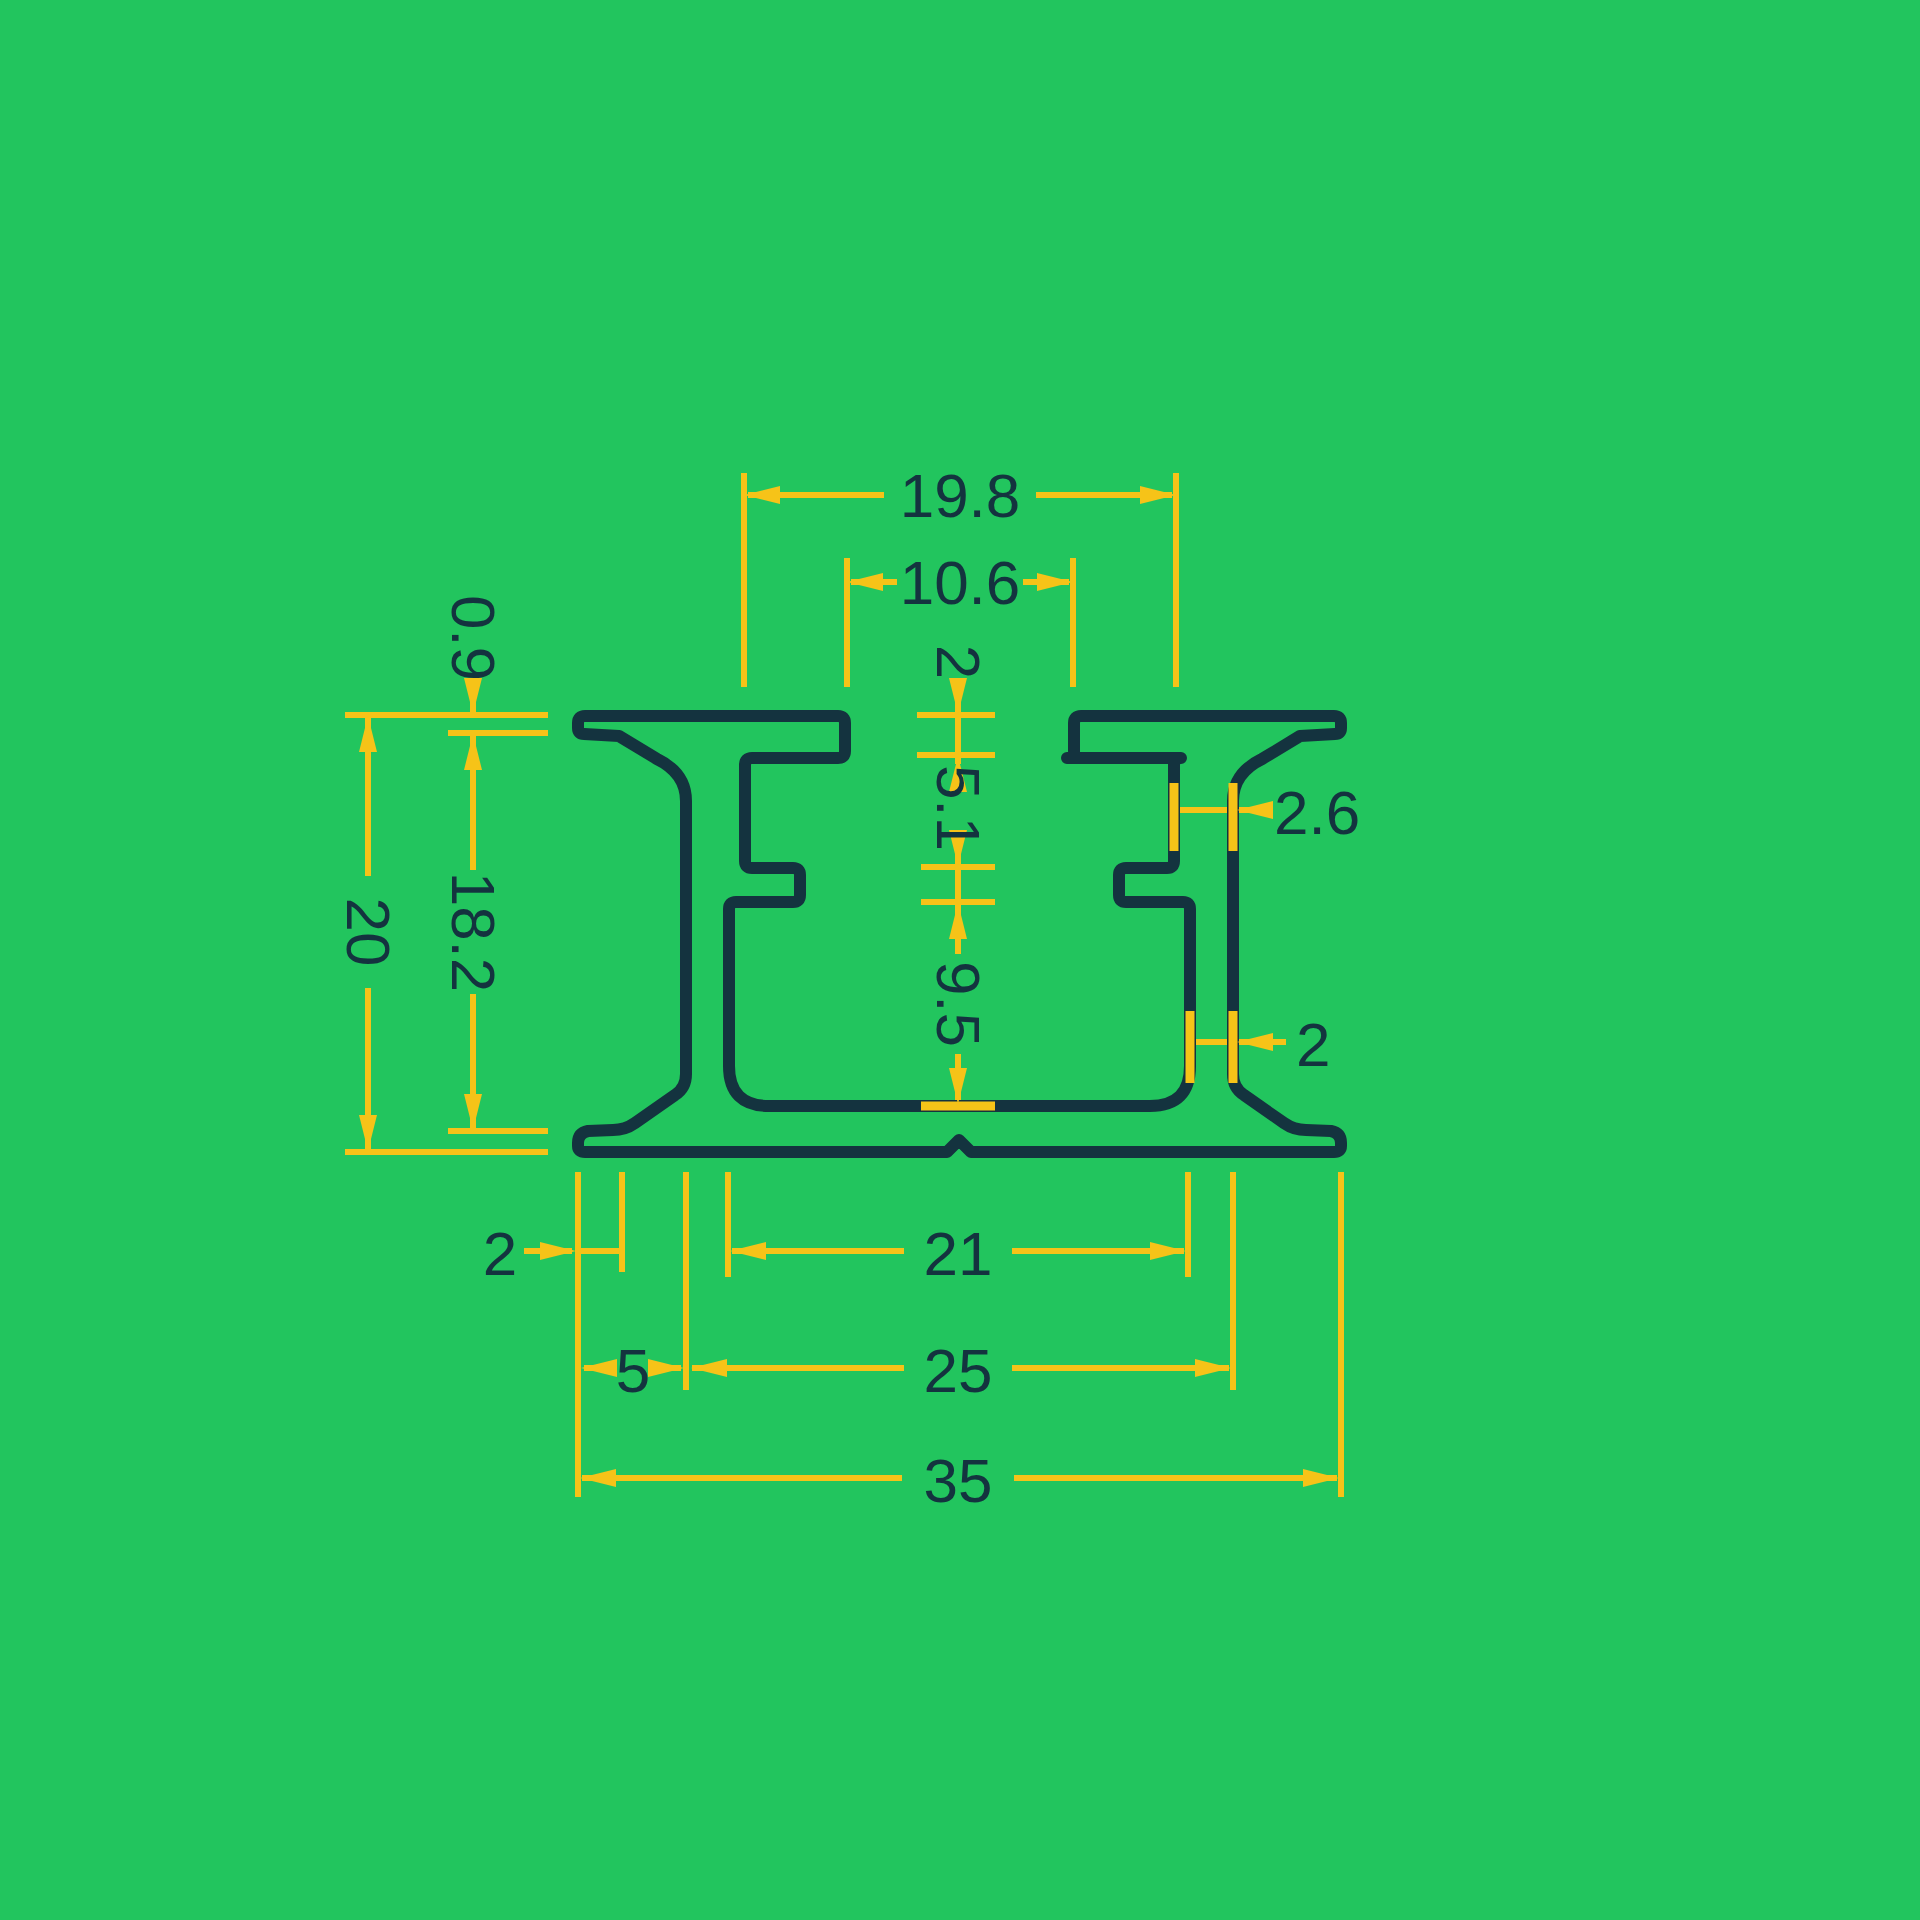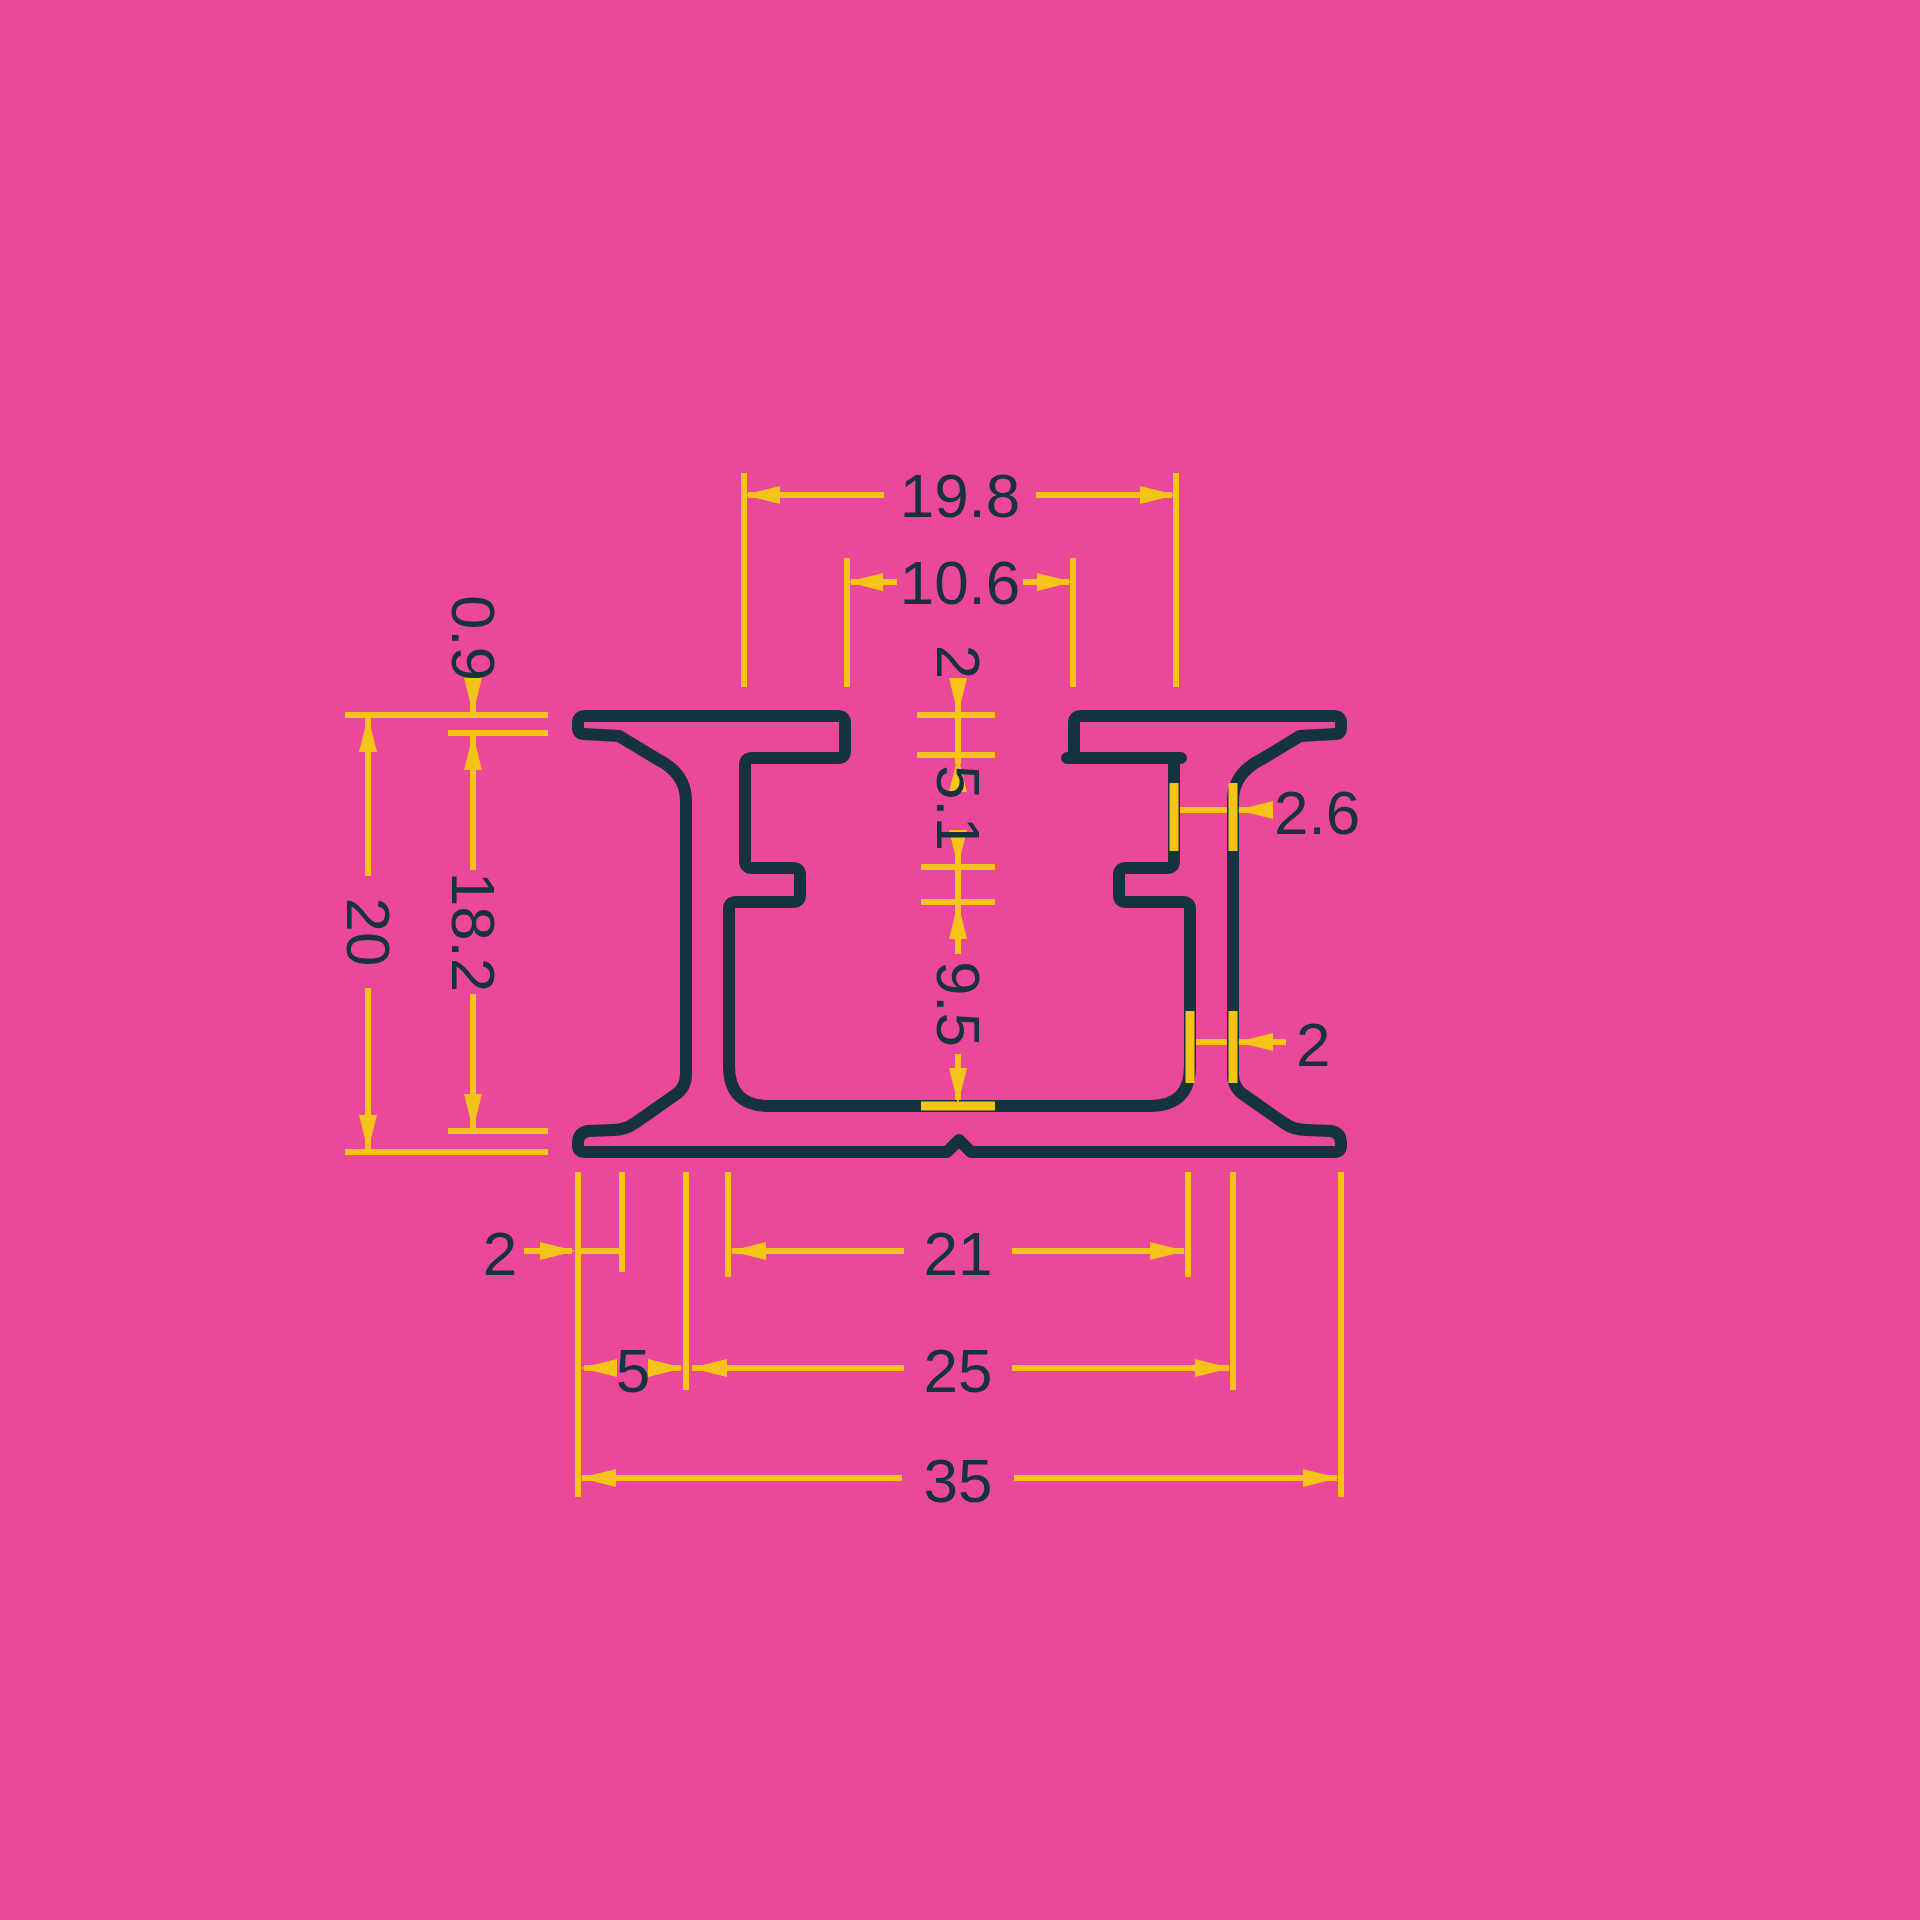--- a/index.html
+++ b/index.html
@@ -1,19 +1,19 @@
 <!DOCTYPE html>
 <html><head>
 <meta charset="utf-8">
 <style>
   html,body{margin:0;padding:0;background:#ffffff;}
   #canvas{
     position:relative;
     width:1920px;height:1920px;
-    background:#ec4899;
+    background:#22c55e;
     font-family:"Liberation Sans", sans-serif;
     overflow:hidden;
   }
   svg{display:block;}
   text{
     font-family:"Liberation Sans", sans-serif;
     font-size:62px;
     font-weight:400;
   }
 </style>

